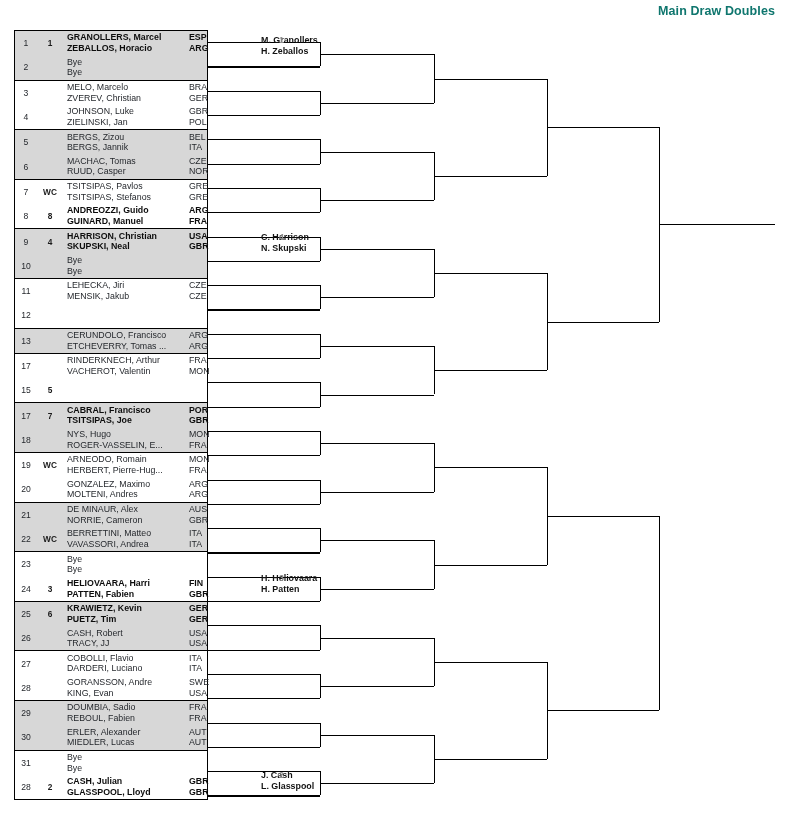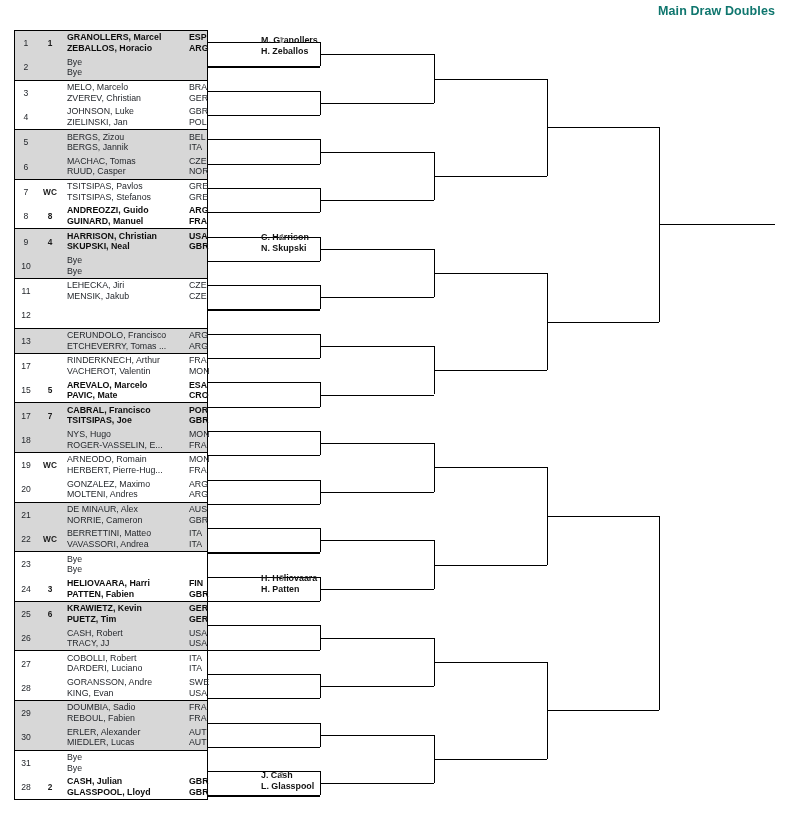--- a/index.html
+++ b/index.html
@@ -331,30 +331,20 @@
             </div>
             <div class="p-line">
               <span class="p-name">VACHEROT, Valentin</span>
               <span class="p-ctry">MON</span>
             </div>
           </div>
         </div>
         <div class="entry-row">
           <div class="e-num">15</div>
           <div class="e-flag">5</div>
-          <div class="e-players bold">
-            <div class="p-line">
-              <span class="p-name">AREVALO, Marcelo</span>
-              <span class="p-ctry">ESA</span>
-            </div>
-            <div class="p-line">
-              <span class="p-name">PAVIC, Mate</span>
-              <span class="p-ctry">CRO</span>
-            </div>
-          </div>
         </div>
       </div>
       <div class="match-block shaded">
         <div class="entry-row">
           <div class="e-num">17</div>
           <div class="e-flag">7</div>
           <div class="e-players bold">
             <div class="p-line">
               <span class="p-name">CABRAL, Francisco</span>
               <span class="p-ctry">POR</span>
@@ -499,21 +489,21 @@
             </div>
           </div>
         </div>
       </div>
       <div class="match-block plain">
         <div class="entry-row">
           <div class="e-num">27</div>
           <div class="e-flag"></div>
           <div class="e-players">
             <div class="p-line">
-              <span class="p-name">COBOLLI, Robert</span>
+              <span class="p-name">COBOLLI, Flavio</span>
               <span class="p-ctry">ITA</span>
             </div>
             <div class="p-line">
               <span class="p-name">DARDERI, Luciano</span>
               <span class="p-ctry">ITA</span>
             </div>
           </div>
         </div>
         <div class="entry-row">
           <div class="e-num">28</div>

